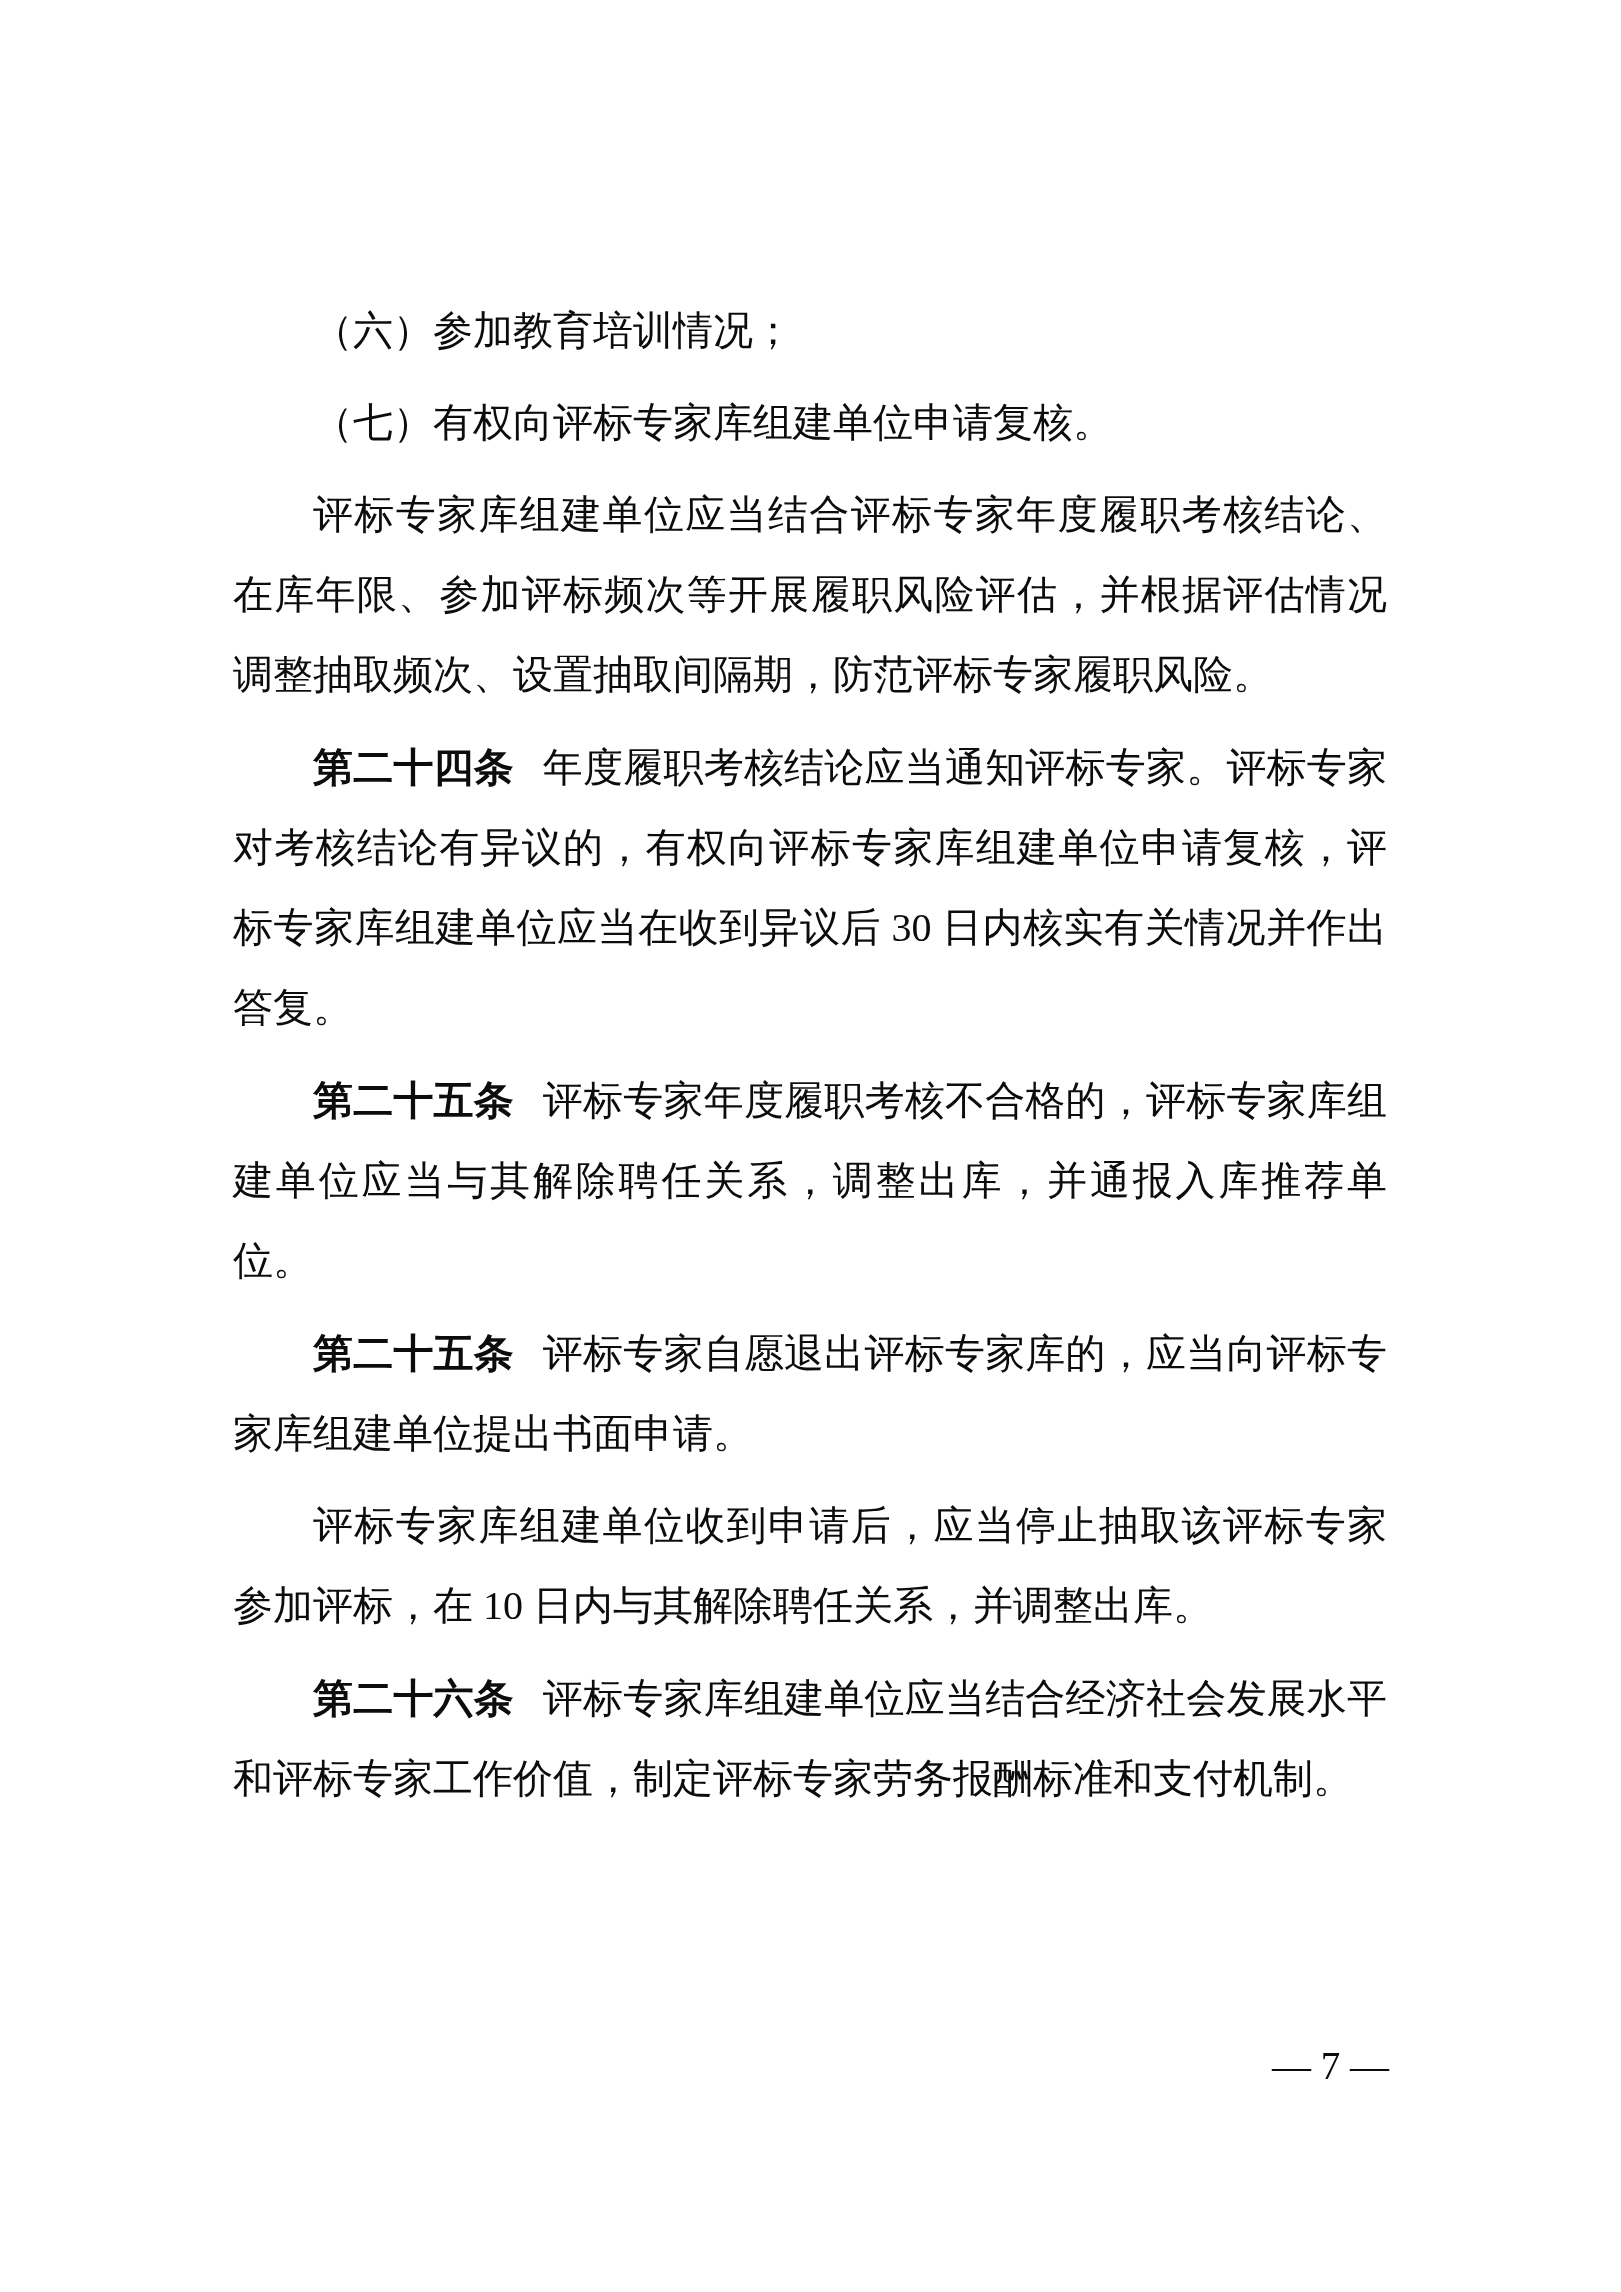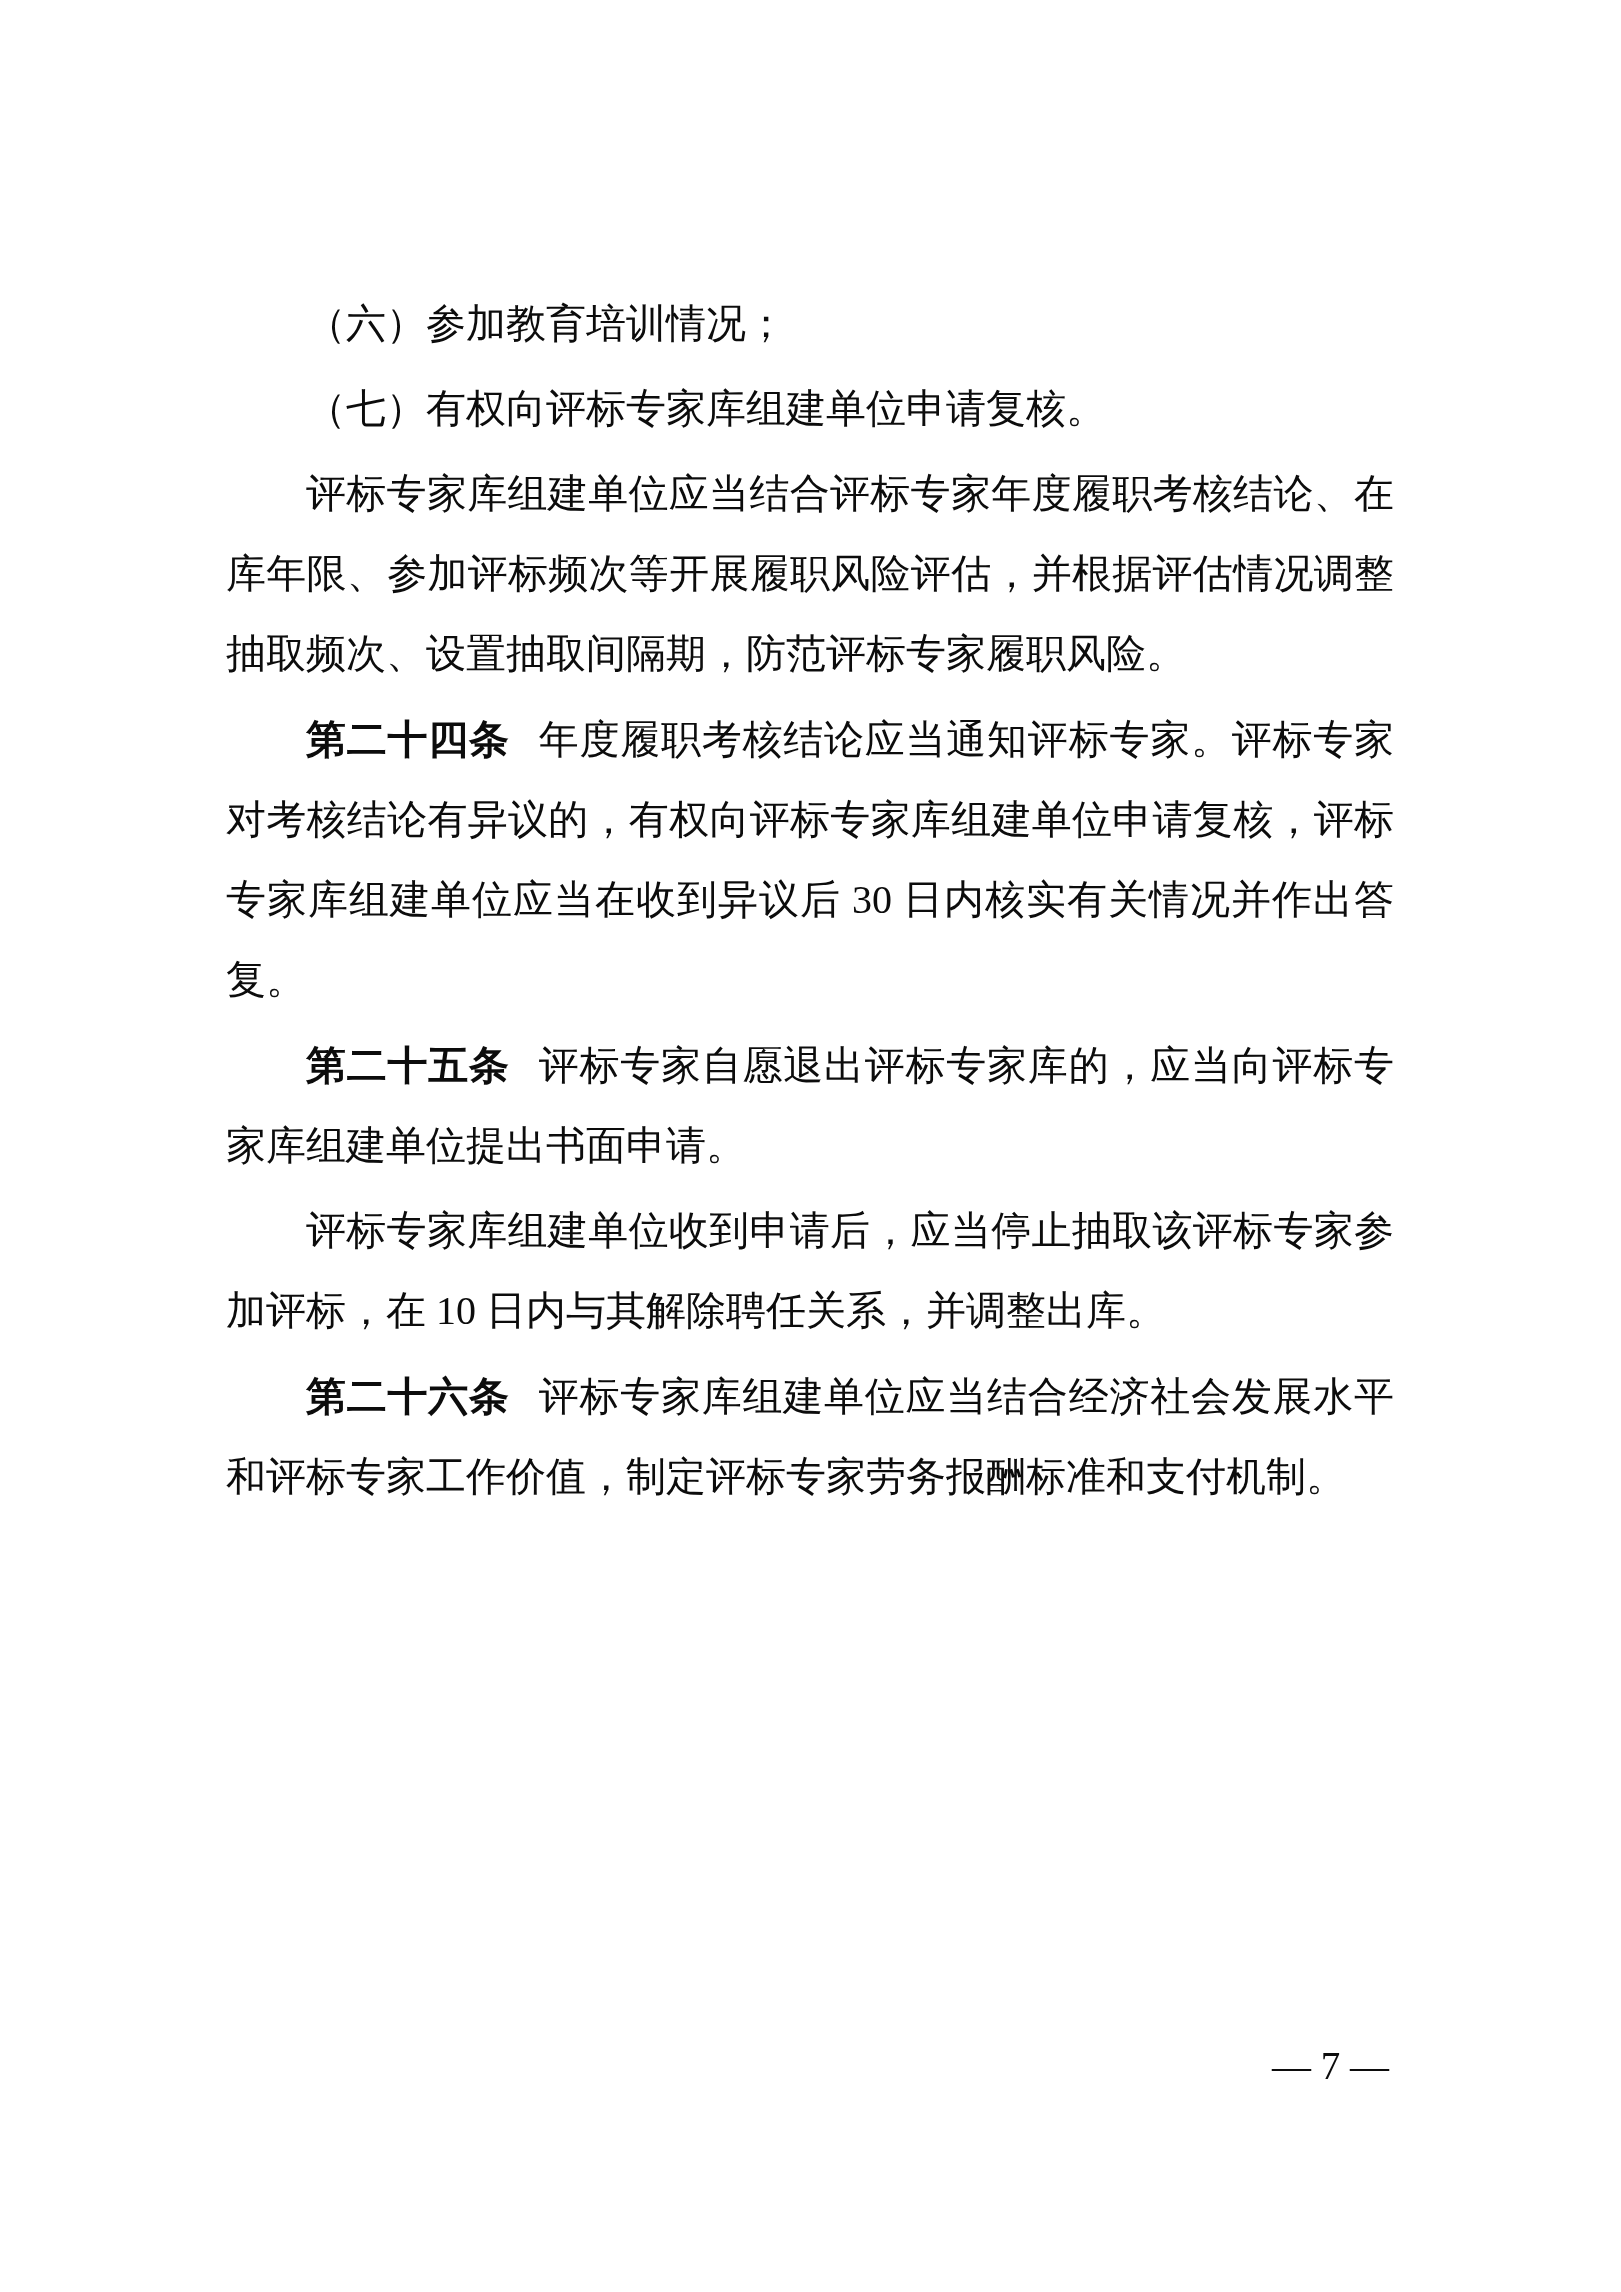--- a/index.html
+++ b/index.html
@@ -22,21 +22,21 @@
     position: absolute;
     left: 221px;
     top: 279px;
     width: 1178px;
     color: var(--text-color);
     font-family: "Liberation Serif", "DejaVu Serif", serif;
     font-size: 40px;
     line-height: 80px;
   }
   .para {
-    margin: 5px;
+    margin: 12px;
     text-indent: 2em;
     text-align: justify;
     text-align-last: left;
     word-break: break-all;
   }
   .lead {
     font-family: "DejaVu Sans", "Liberation Sans", sans-serif;
     font-weight: 700;
     margin-right: 0.72em;
   }
@@ -57,20 +57,21 @@
 </style>
 </head>
 <body>
 
 <div class="page">
   <main class="content">
     <p class="para"><span>（六）参加教育培训情况；</span></p>
     <p class="para"><span>（七）有权向评标专家库组建单位申请复核。</span></p>
     <p class="para"><span>评标专家库组建单位应当结合评标专家年度履职考核结论、在库年限、参加评标频次等开展履职风险评估，并根据评估情况调整抽取频次、设置抽取间隔期，防范评标专家履职风险。</span></p>
     <p class="para"><span class="lead">第二十四条</span><span>年度履职考核结论应当通知评标专家。评标专家对考核结论有异议的，有权向评标专家库组建单位申请复核，评标专家库组建单位应当在收到异议后 30 日内核实有关情况并作出答复。</span></p>
+    <p class="para"><span class="lead">第二十五条</span><span>评标专家年度履职考核不合格的，评标专家库组建单位应当与其解除聘任关系，调整出库，并通报入库推荐单位。</span></p>
     <p class="para"><span class="lead">第二十五条</span><span>评标专家自愿退出评标专家库的，应当向评标专家库组建单位提出书面申请。</span></p>
     <p class="para"><span>评标专家库组建单位收到申请后，应当停止抽取该评标专家参加评标，在 10 日内与其解除聘任关系，并调整出库。</span></p>
     <p class="para"><span class="lead">第二十六条</span><span>评标专家库组建单位应当结合经济社会发展水平和评标专家工作价值，制定评标专家劳务报酬标准和支付机制。</span></p>
   </main>
   <footer class="page-footer">
     <span>— 7 —</span>
   </footer>
 </div>
 
 

